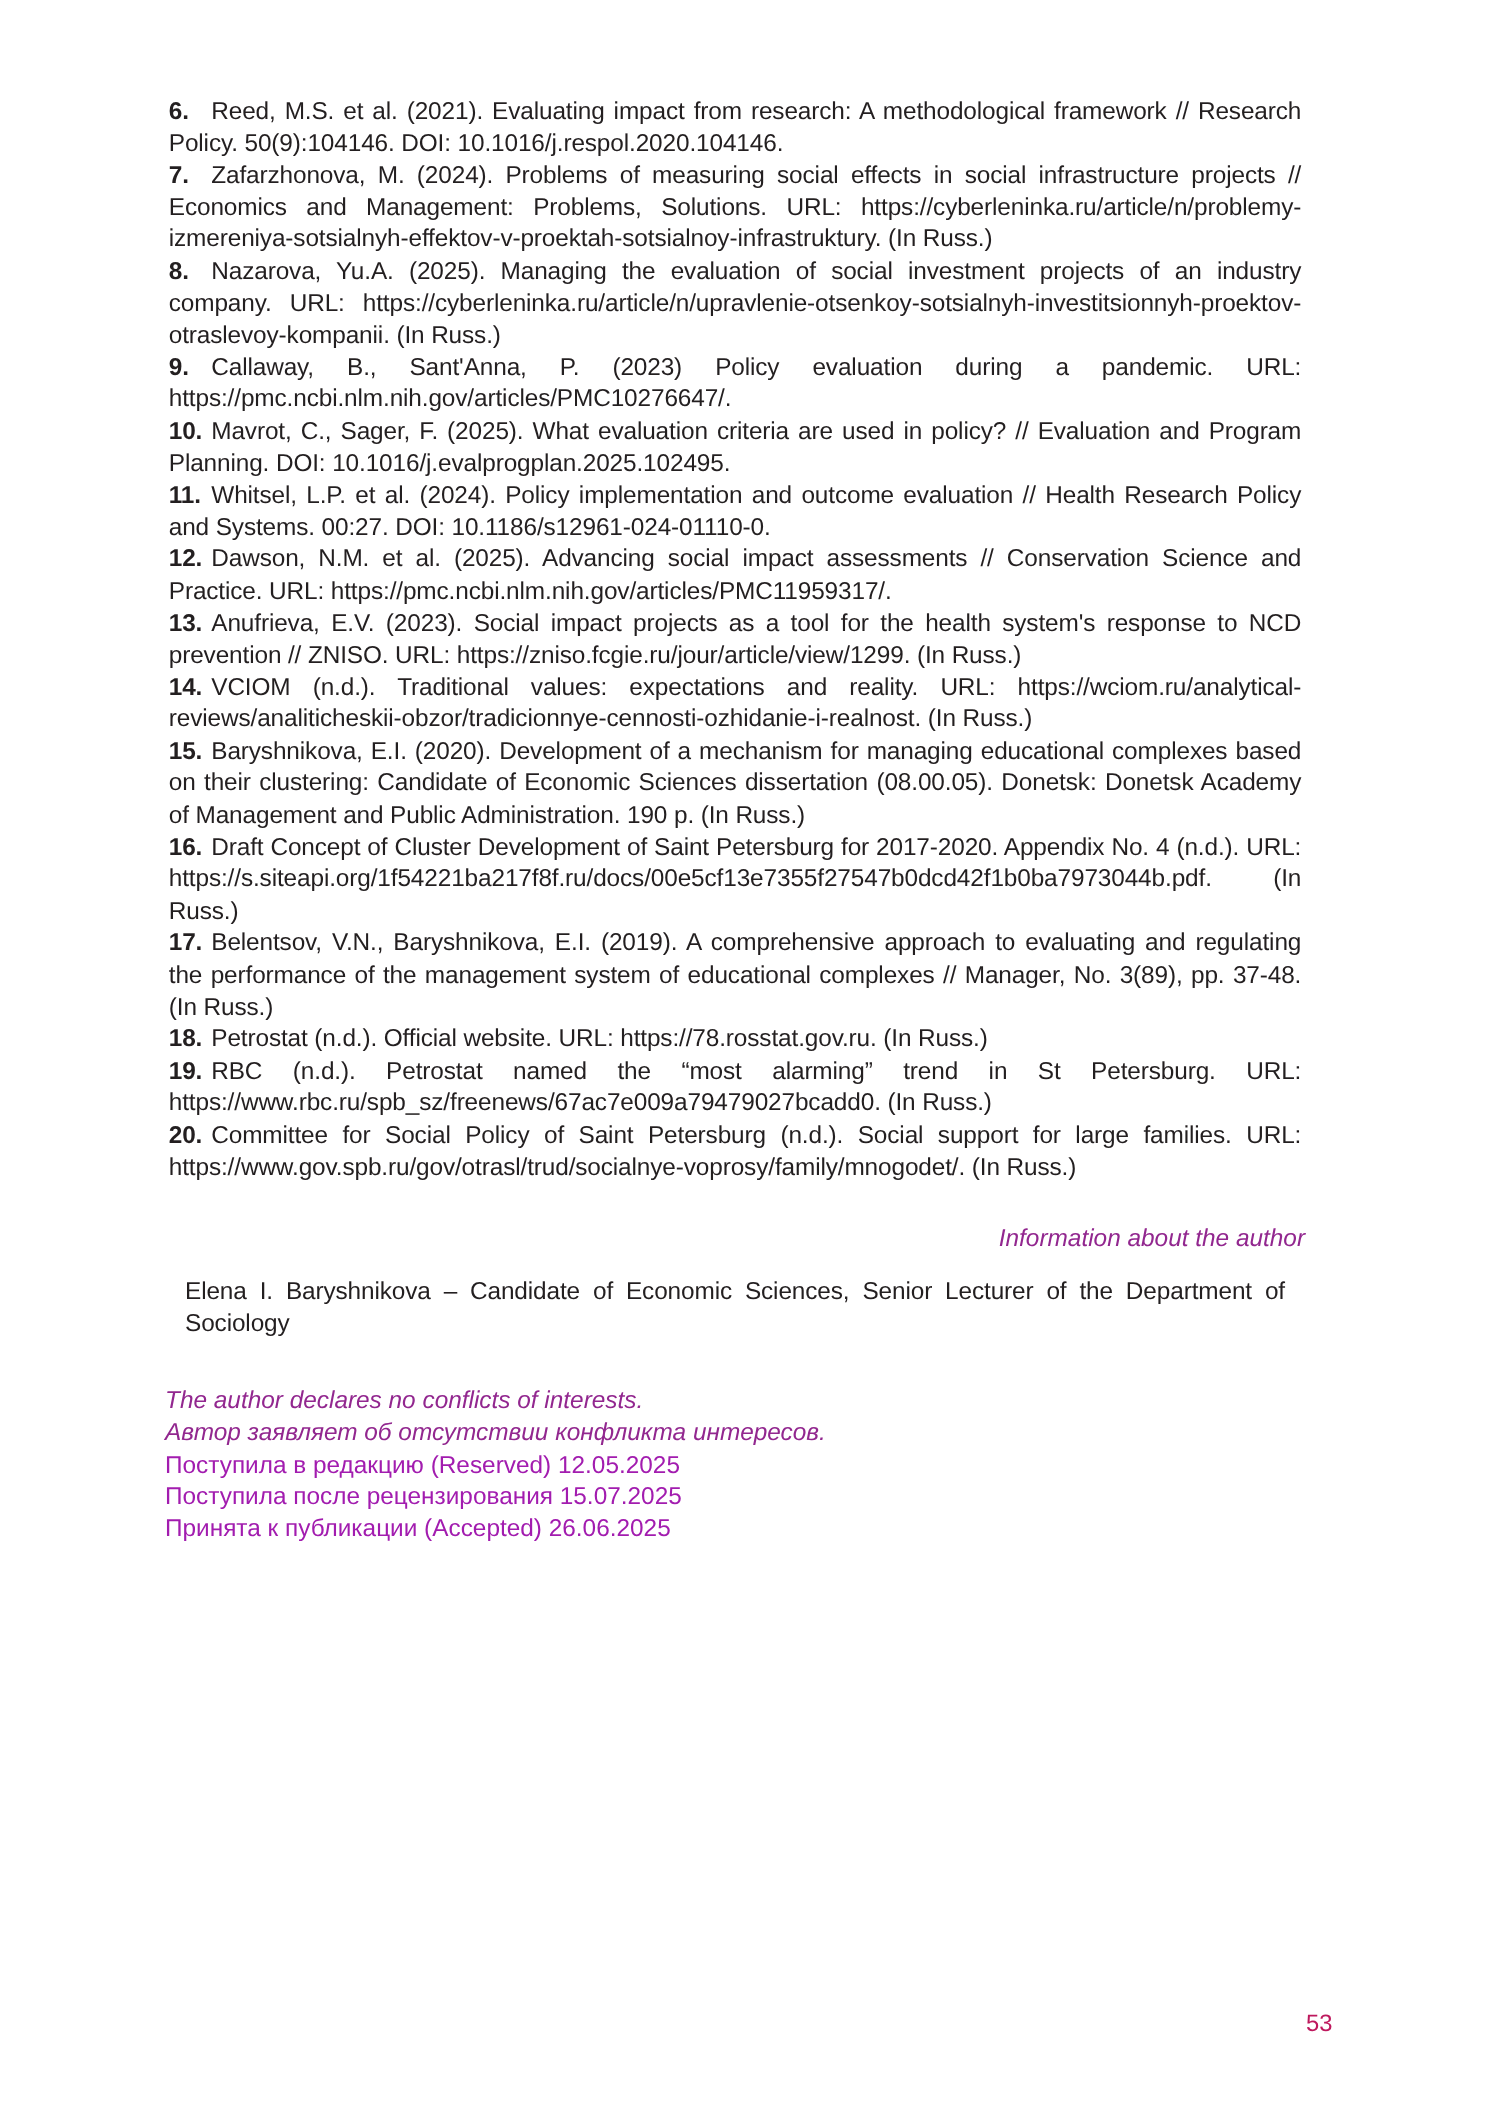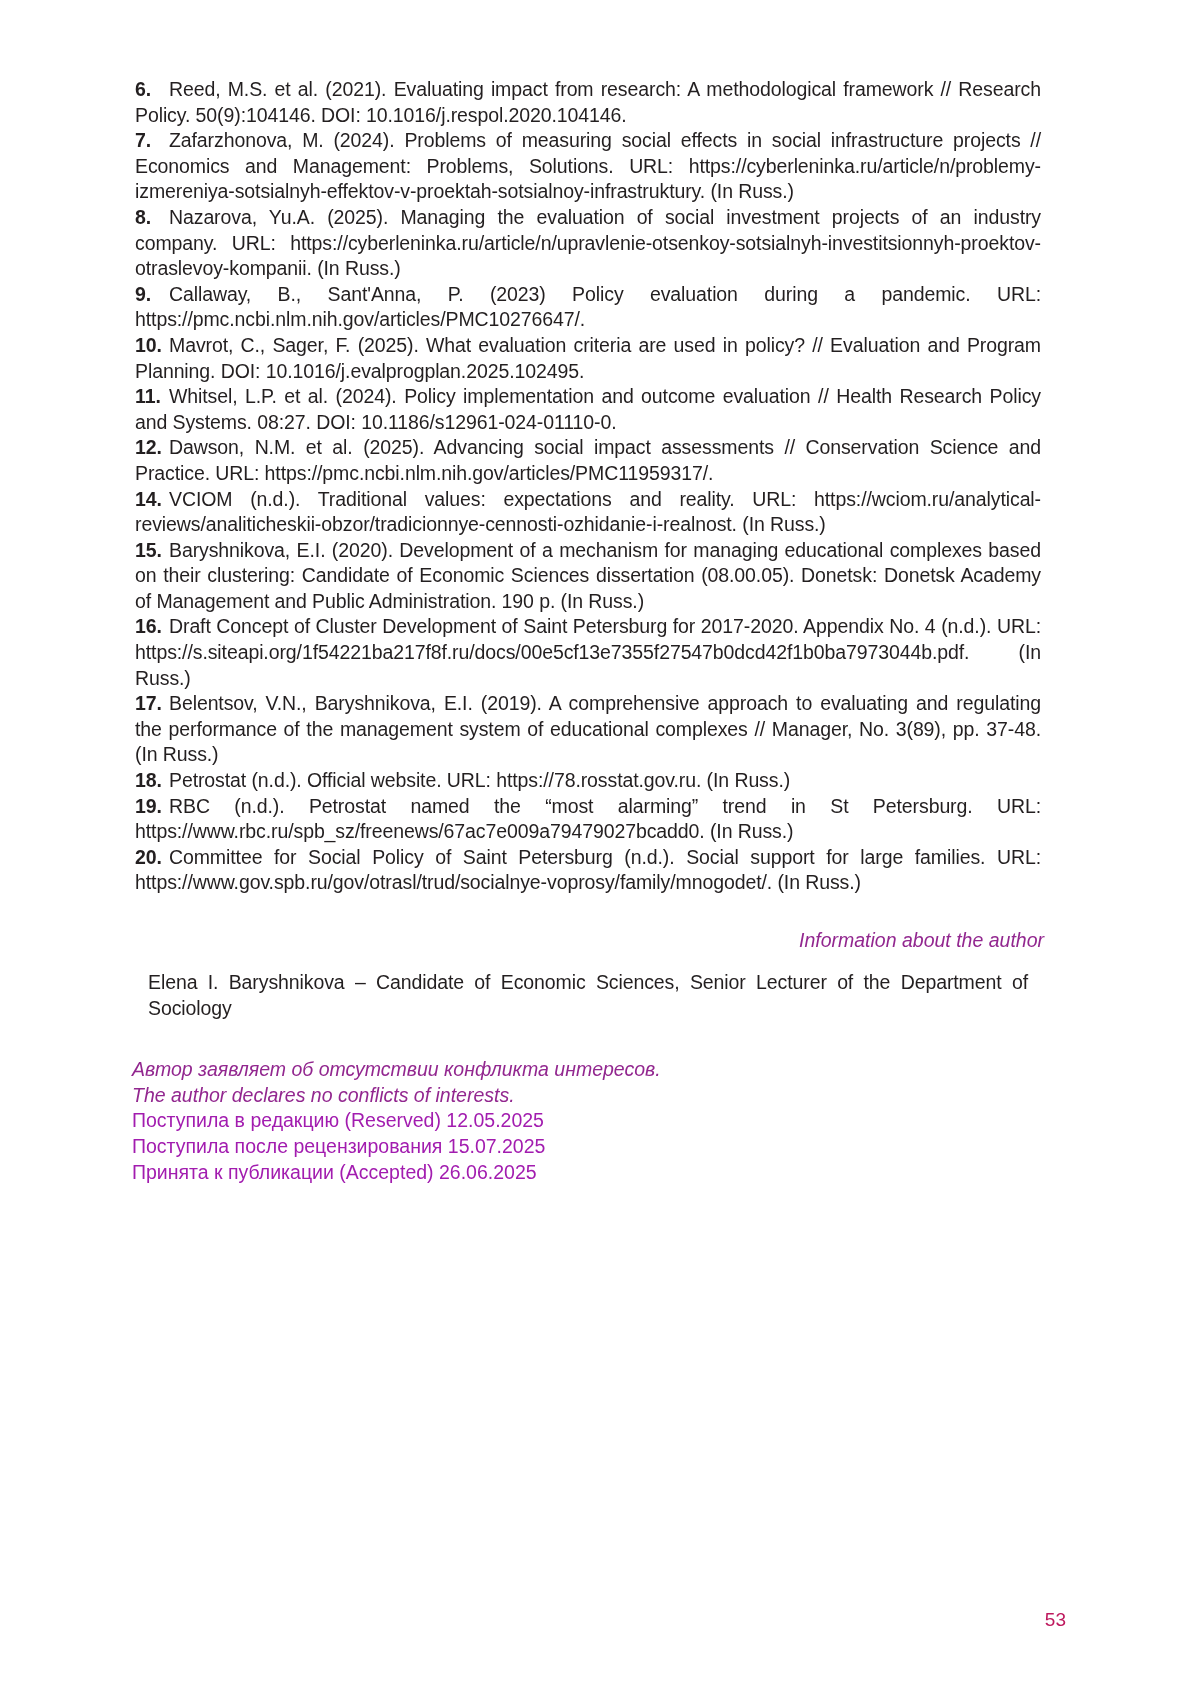--- a/index.html
+++ b/index.html
@@ -85,39 +85,40 @@
 <body>
 
 <div class="page">
 
   <ol class="ref-list">
     <li class="ref-item"><span class="num">6.</span><span>Reed, M.S. et al. (2021). Evaluating impact from research: A methodological framework // Research Policy. 50(9):104146. DOI: 10.1016/j.respol.2020.104146.</span></li>
     <li class="ref-item"><span class="num">7.</span><span>Zafarzhonova, M. (2024). Problems of measuring social effects in social infrastructure projects // Economics and Management: Problems, Solutions. URL: https://cyberleninka.ru/article/n/problemy-izmereniya-sotsialnyh-effektov-v-proektah-sotsialnoy-infrastruktury. (In Russ.)</span></li>
     <li class="ref-item"><span class="num">8.</span><span>Nazarova, Yu.A. (2025). Managing the evaluation of social investment projects of an industry company. URL: https://cyberleninka.ru/article/n/upravlenie-otsenkoy-sotsialnyh-investitsionnyh-proektov-otraslevoy-kompanii. (In Russ.)</span></li>
     <li class="ref-item"><span class="num">9.</span><span>Callaway, B., Sant'Anna, P. (2023) Policy evaluation during a pandemic. URL: https://pmc.ncbi.nlm.nih.gov/articles/PMC10276647/.</span></li>
     <li class="ref-item"><span class="num">10.</span><span>Mavrot, C., Sager, F. (2025). What evaluation criteria are used in policy? // Evaluation and Program Planning. DOI: 10.1016/j.evalprogplan.2025.102495.</span></li>
-    <li class="ref-item"><span class="num">11.</span><span>Whitsel, L.P. et al. (2024). Policy implementation and outcome evaluation // Health Research Policy and Systems. 08:27. DOI: 10.1186/s12961-024-01110-0.</span></li>
+    <li class="ref-item"><span class="num">11.</span><span>Whitsel, L.P. et al. (2024). Policy implementation and outcome evaluation // Health Research Policy and Systems. 00:27. DOI: 10.1186/s12961-024-01110-0.</span></li>
     <li class="ref-item"><span class="num">12.</span><span>Dawson, N.M. et al. (2025). Advancing social impact assessments // Conservation Science and Practice. URL: https://pmc.ncbi.nlm.nih.gov/articles/PMC11959317/.</span></li>
+    <li class="ref-item"><span class="num">13.</span><span>Anufrieva, E.V. (2023). Social impact projects as a tool for the health system's response to NCD prevention // ZNISO. URL: https://zniso.fcgie.ru/jour/article/view/1299. (In Russ.)</span></li>
     <li class="ref-item"><span class="num">14.</span><span>VCIOM (n.d.). Traditional values: expectations and reality. URL: https://wciom.ru/analytical-reviews/analiticheskii-obzor/tradicionnye-cennosti-ozhidanie-i-realnost. (In Russ.)</span></li>
     <li class="ref-item"><span class="num">15.</span><span>Baryshnikova, E.I. (2020). Development of a mechanism for managing educational complexes based on their clustering: Candidate of Economic Sciences dissertation (08.00.05). Donetsk: Donetsk Academy of Management and Public Administration. 190 p. (In Russ.)</span></li>
     <li class="ref-item"><span class="num">16.</span><span>Draft Concept of Cluster Development of Saint Petersburg for 2017-2020. Appendix No. 4 (n.d.). URL: https://s.siteapi.org/1f54221ba217f8f.ru/docs/00e5cf13e7355f27547b0dcd42f1b0ba7973044b.pdf. (In Russ.)</span></li>
     <li class="ref-item"><span class="num">17.</span><span>Belentsov, V.N., Baryshnikova, E.I. (2019). A comprehensive approach to evaluating and regulating the performance of the management system of educational complexes // Manager, No. 3(89), pp. 37-48. (In Russ.)</span></li>
     <li class="ref-item"><span class="num">18.</span><span>Petrostat (n.d.). Official website. URL: https://78.rosstat.gov.ru. (In Russ.)</span></li>
     <li class="ref-item"><span class="num">19.</span><span>RBC (n.d.). Petrostat named the “most alarming” trend in St Petersburg. URL: https://www.rbc.ru/spb_sz/freenews/67ac7e009a79479027bcadd0. (In Russ.)</span></li>
     <li class="ref-item"><span class="num">20.</span><span>Committee for Social Policy of Saint Petersburg (n.d.). Social support for large families. URL: https://www.gov.spb.ru/gov/otrasl/trud/socialnye-voprosy/family/mnogodet/. (In Russ.)</span></li>
   </ol>
 
   <div class="author-section">
     <div class="section-head">Information about the author</div>
     <p class="author-line">Elena I. Baryshnikova – Candidate of Economic Sciences, Senior Lecturer of the Department of Sociology</p>
   </div>
 
   <div class="decl-section">
+    <p class="decl">The author declares no conflicts of interests.</p>
     <p class="decl">Автор заявляет об отсутствии конфликта интересов.</p>
-    <p class="decl">The author declares no conflicts of interests.</p>
     <p class="date-line">Поступила в редакцию (Reserved) 12.05.2025</p>
     <p class="date-line">Поступила после рецензирования 15.07.2025</p>
     <p class="date-line">Принята к публикации (Accepted) 26.06.2025</p>
   </div>
 
 </div>
 
 <div class="page-number">53</div>
 
 </body></html>

